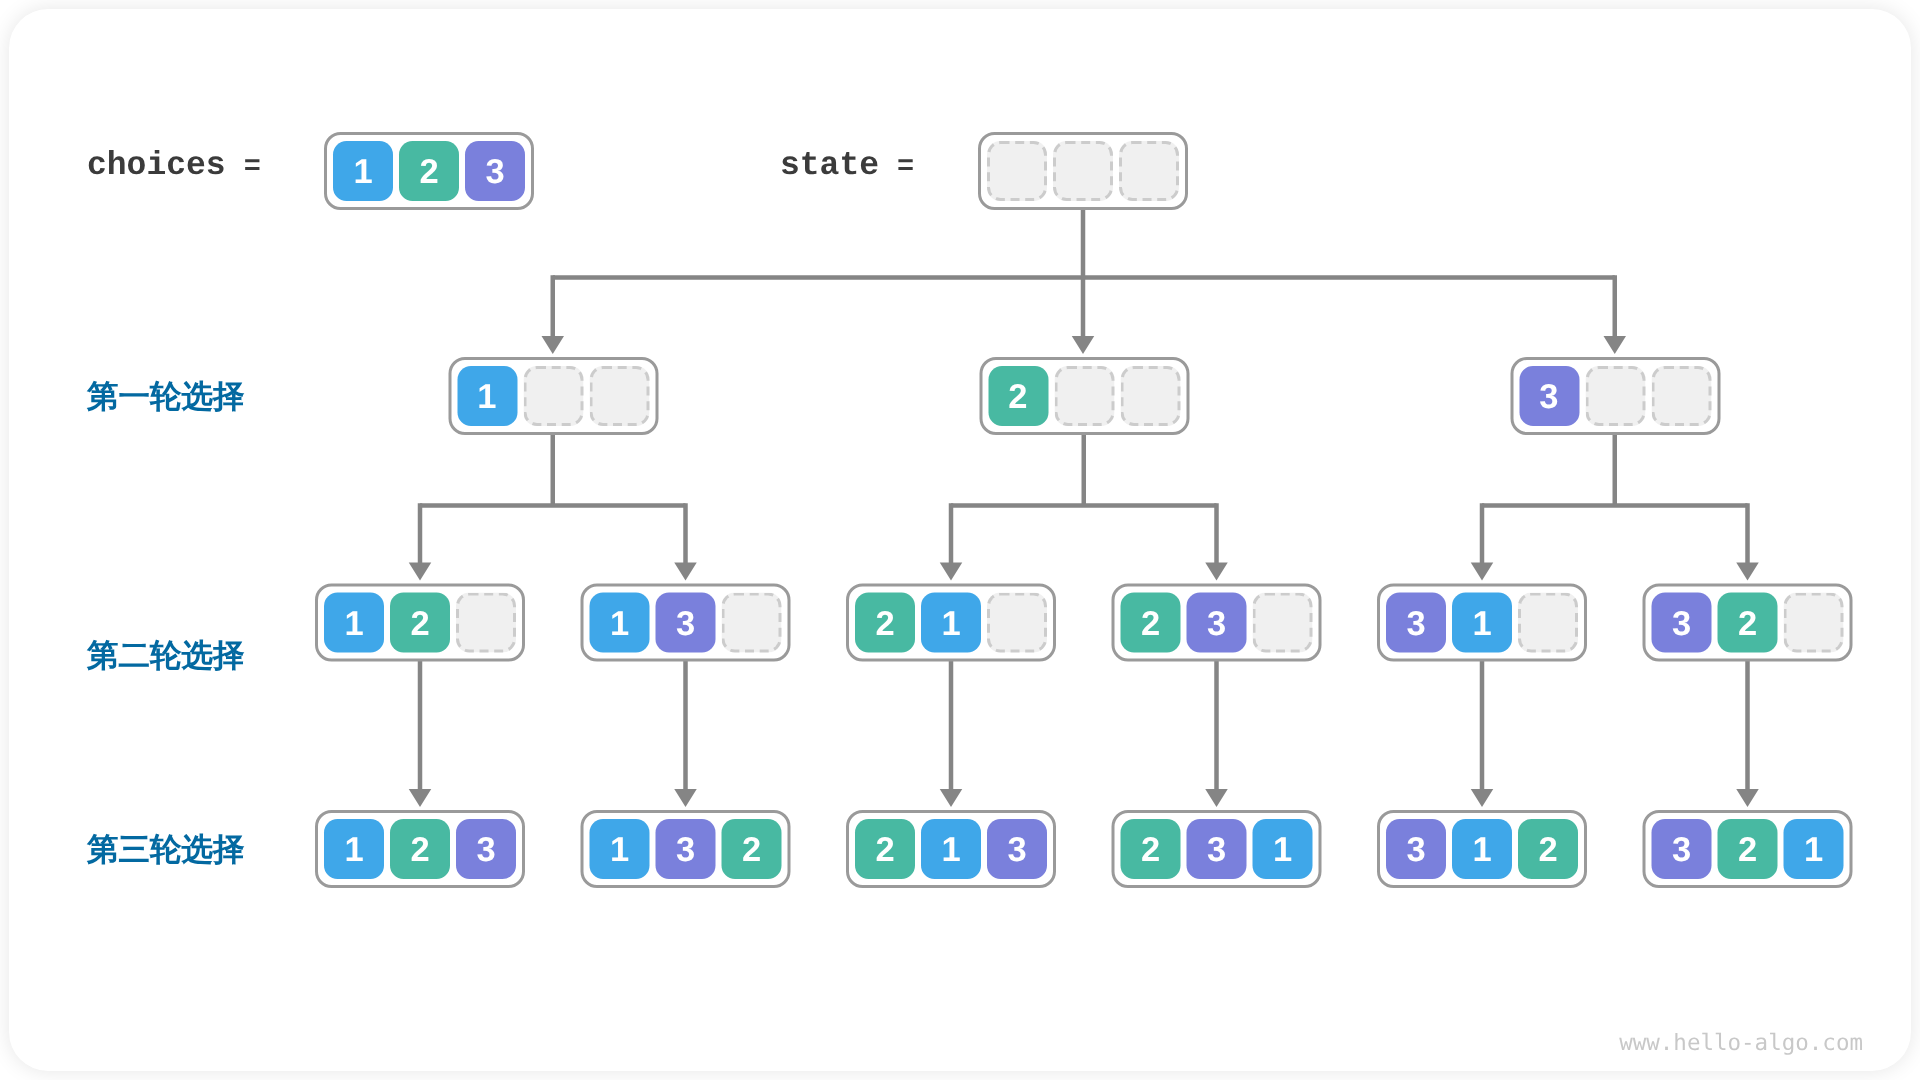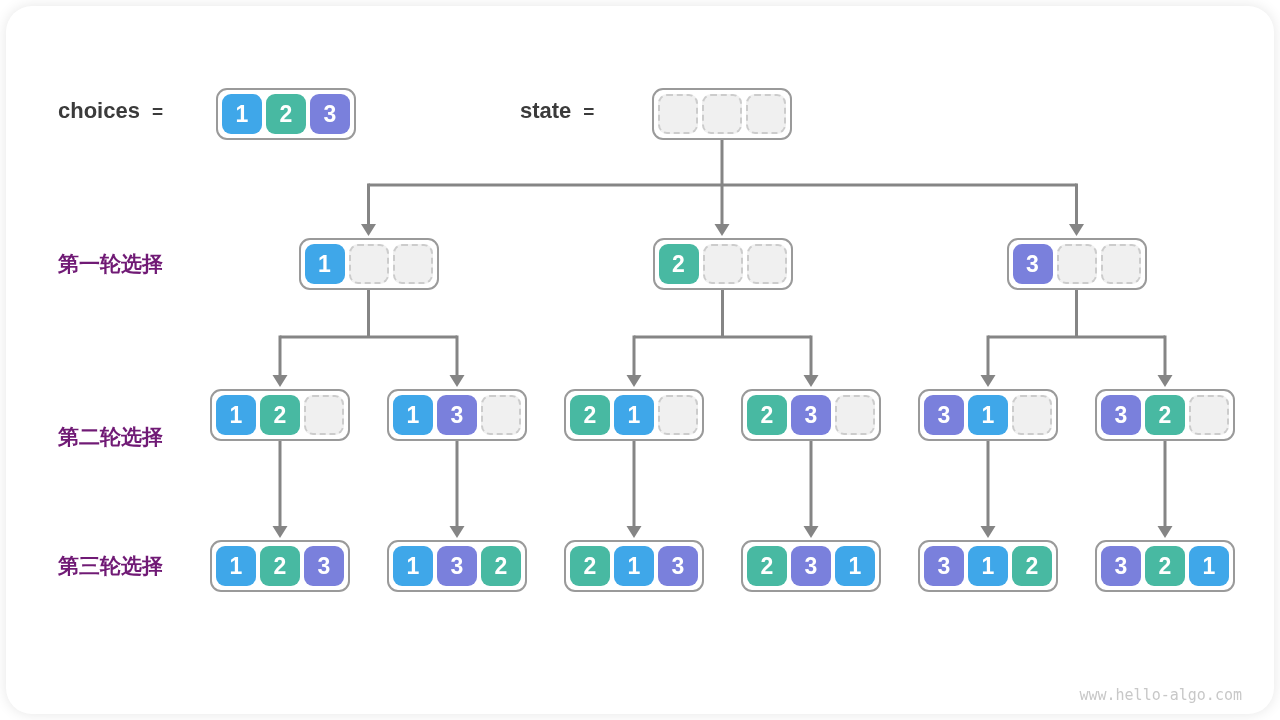--- a/index.html
+++ b/index.html
@@ -16,34 +16,34 @@
     left: 6px; top: 6px; right: 6px; bottom: 6px;
     background: #ffffff;
     border-radius: 26px;
     box-shadow: 0 0 14px rgba(0,0,0,0.10);
   }
   #connectors { position: absolute; left: 0; top: 0; z-index: 1; }
 
   .code-label {
     position: absolute;
     z-index: 2;
-    font-family: Liberation Sans, sans-serif;
+    font-family: Liberation Mono, monospace;
     font-weight: bold;
     font-size: 22px;
     color: #3b3b3b;
     white-space: nowrap;
   }
   .code-label .eq { font-size: 19px; margin-left: 12px; }
 
   .round-label {
     position: absolute;
     z-index: 2;
     font-size: 21px;
     font-weight: 600;
-    color: #701a75;
+    color: #0369a1;
     white-space: nowrap;
   }
 
   .node {
     position: absolute;
     z-index: 2;
     display: inline-flex;
     gap: 4px;
     padding: 4px;
     background: #ffffff;

